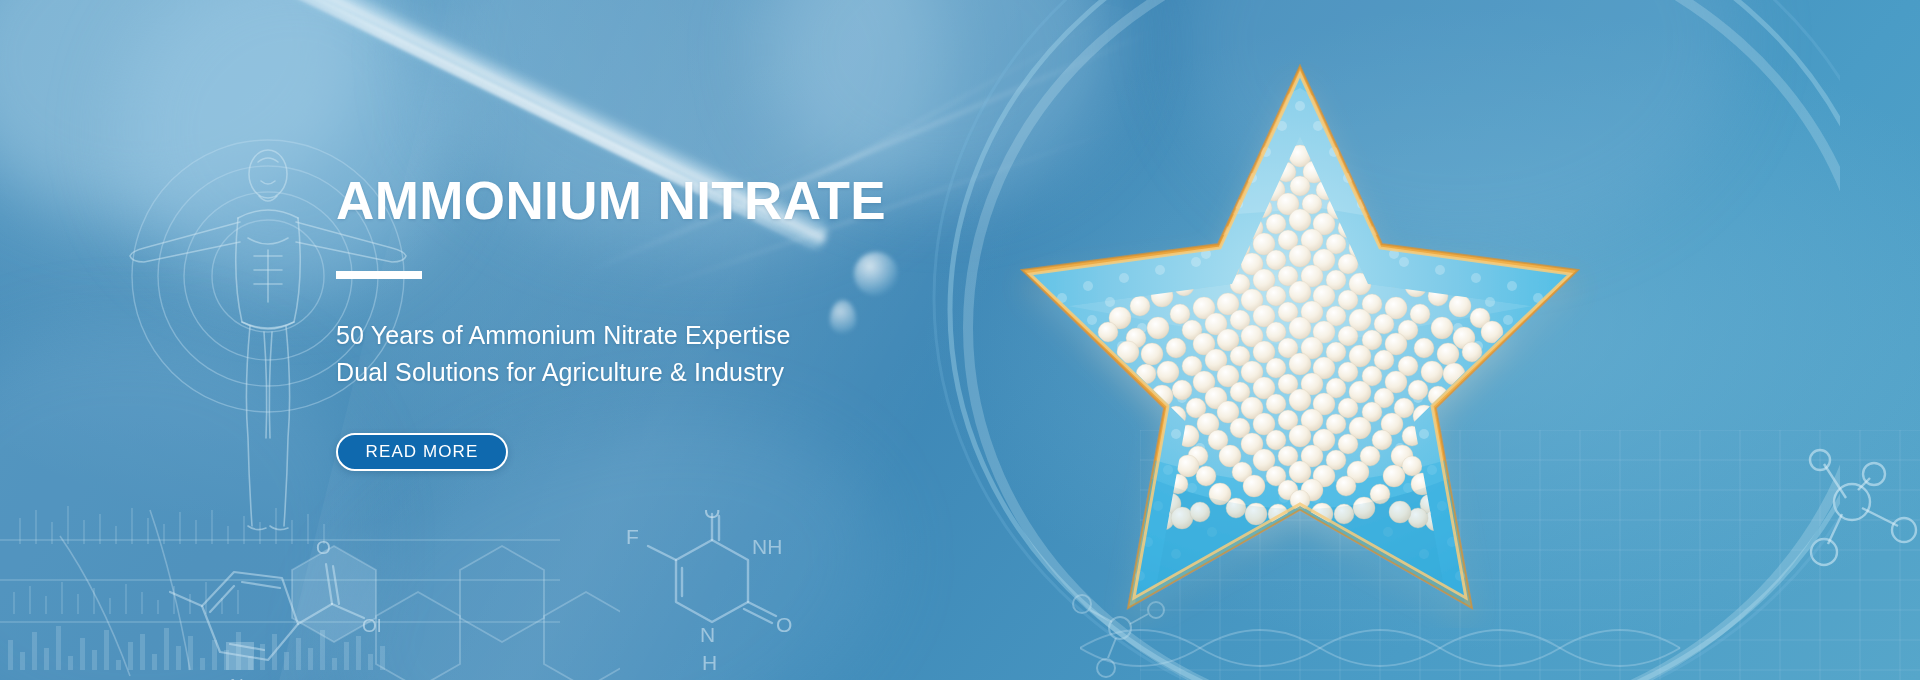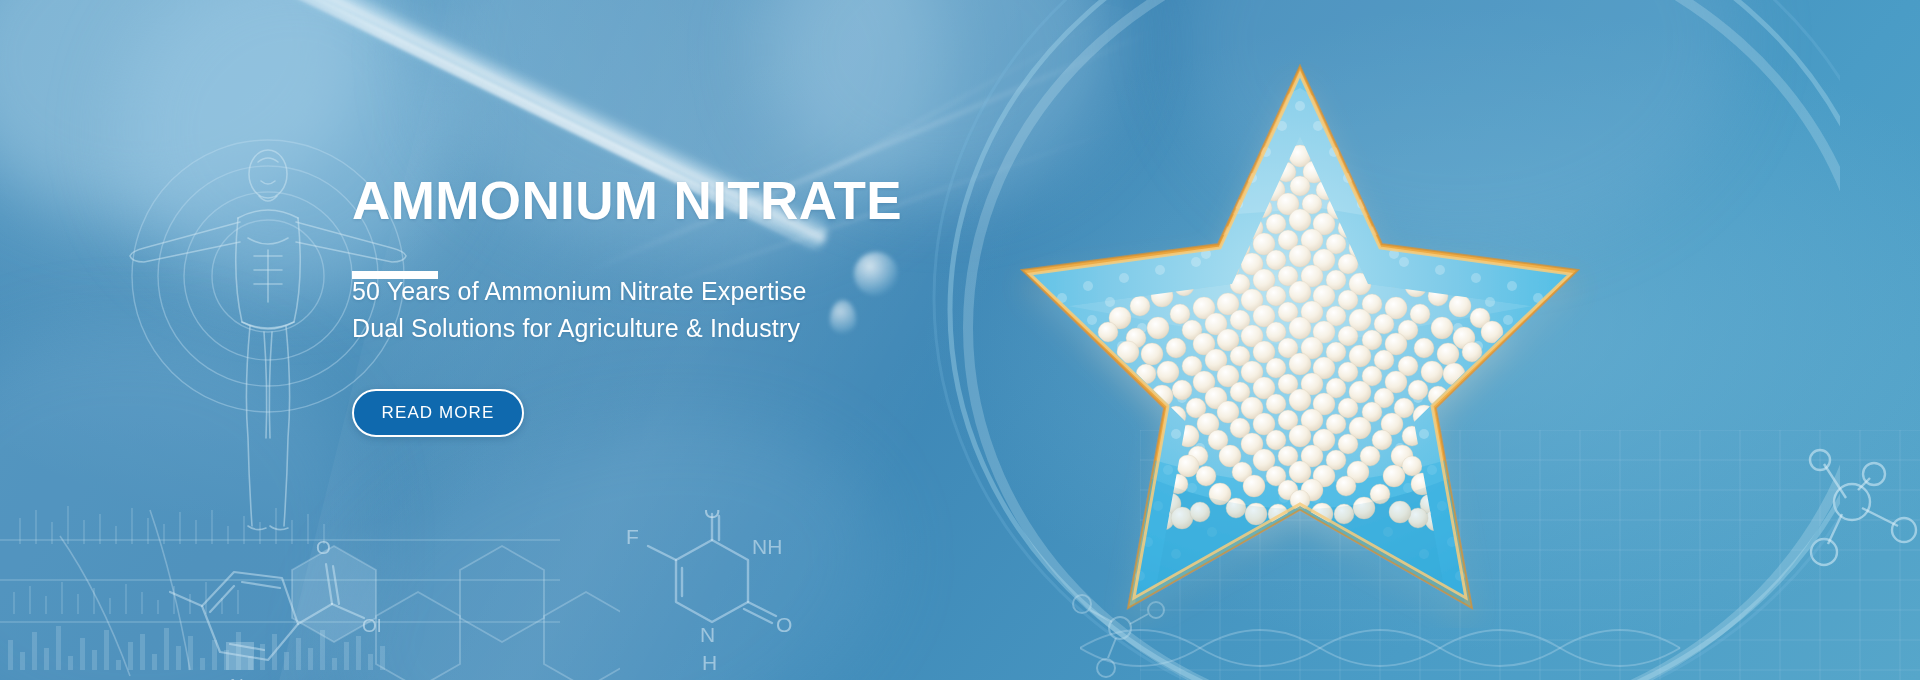--- a/index.html
+++ b/index.html
@@ -65,44 +65,44 @@
     background:linear-gradient(104deg, rgba(255,255,255,0.0) 0%, rgba(255,255,255,0.10) 46%, rgba(255,255,255,0.0) 72%);
     transform:rotate(14deg); pointer-events:none;
   }
 
   
   .artwork { position:absolute; inset:0; }
   .artwork svg { position:absolute; display:block; }
 
   
   .content {
-    position:absolute; left:352px; top:174px;
+    position:absolute; left:336px; top:174px;
     width:720px;
   }
   .hero-title {
     font-size:53px; font-weight:700; letter-spacing:0.4px;
     color:#ffffff; line-height:1.0; white-space:nowrap;
     text-shadow:0 1px 3px rgba(20,70,110,0.20);
   }
   .title-rule {
     width:86px; height:8px; background:#ffffff;
     margin-top:44px;
   }
   .subline {
     font-size:25px; color:#ffffff; font-weight:400;
     line-height:1.0; letter-spacing:0.15px; white-space:nowrap;
     text-shadow:0 1px 3px rgba(20,70,110,0.22);
   }
-  .subline.first { }
+  .subline.first { margin-top:44px; }
   .subline.second { margin-top:12px; }
 
   .read-more {
     display:inline-flex; align-items:center; justify-content:center;
     margin-top:48px;
-    width:172px; height:48px;
+    width:172px; height:38px;
     border:2px solid #ffffff; border-radius:26px;
     background:#0f69ae;
     color:#ffffff; font-size:17px; letter-spacing:1.1px; font-weight:400;
     cursor:pointer; text-decoration:none;
     box-shadow:0 2px 7px rgba(12,60,100,0.22);
   }
 
   
   .product { position:absolute; left:1000px; top:48px; width:600px; height:580px; }
   .product svg { position:absolute; inset:0; }

